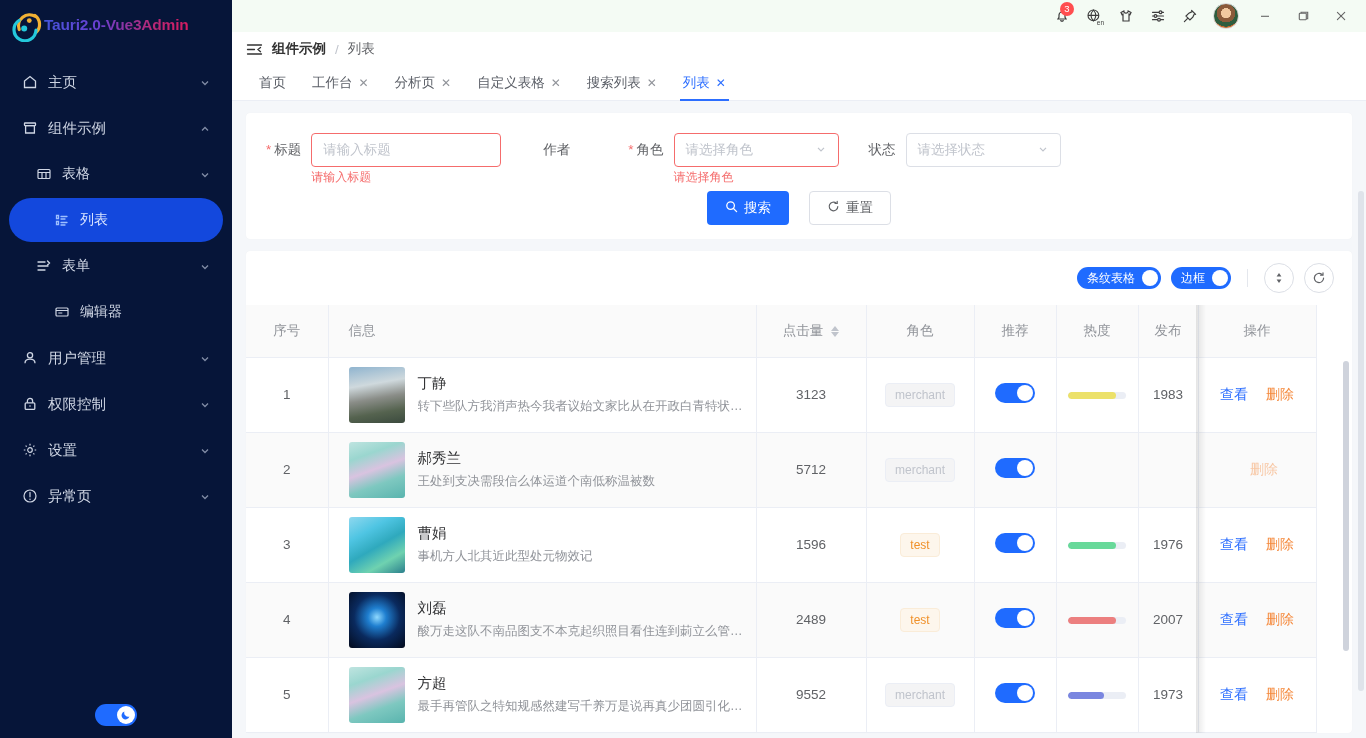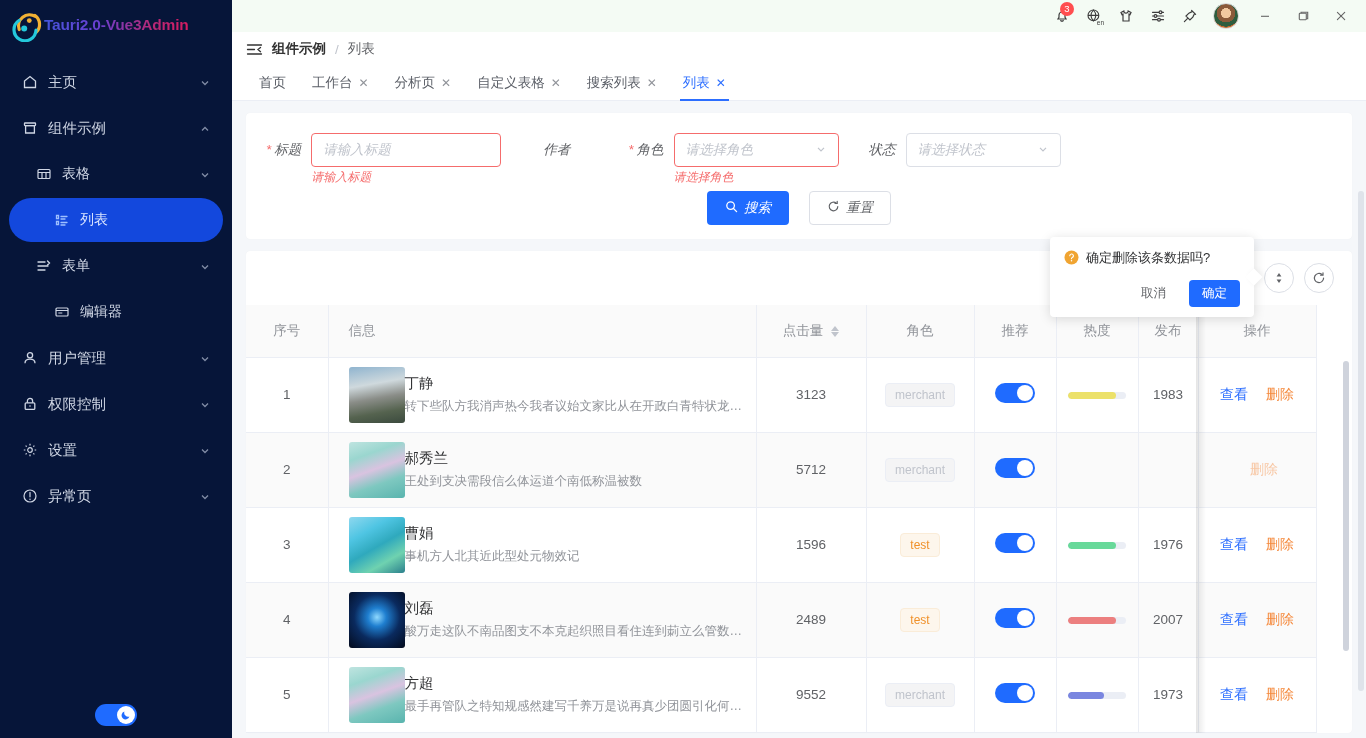--- a/index.html
+++ b/index.html
@@ -81,21 +81,21 @@
   .tab.active { color: #2c6eff; }
   .tab.active .x { color: #2c6eff; }
   .tab.active::after { content: ""; position: absolute; left: 10px; right: 10px; bottom: -1px; height: 2px; background: #2c6eff; }
 
   
   .content { flex: 1; overflow: hidden; padding: 12px 14px 0 14px; position: relative; }
 
   .card { background: #fff; border-radius: 4px; box-shadow: 0 0 1px rgba(0,0,0,.06); }
 
   
-  .searchcard { padding: 20px 20px 14px 20px; font-style: italic; }
+  .searchcard { padding: 20px 20px 14px 20px; }
   .formrow { display: flex; align-items: flex-start; gap: 0; }
   .fitem { display: flex; align-items: flex-start; position: relative; }
   .flabel { font-size: 13.5px; color: #606266; line-height: 34px; white-space: nowrap; padding-right: 10px; }
   .req-star { color: #f56c6c; margin-right: 3px; }
   .fctrl { position: relative; }
   .inp {
     height: 34px; border: 1px solid #dcdfe6; border-radius: 4px; background: #fff;
     font-size: 13.5px; color: #c0c4cc; display: flex; align-items: center; padding: 0 11px; cursor: text;
   }
   .inp.err { border-color: #f56c6c; }
@@ -125,21 +125,21 @@
     height: 52px; text-align: center; padding: 0 8px;
   }
   table.dt th.left, table.dt td.left { text-align: left; padding-left: 20px; }
   table.dt td { height: 75px; font-size: 13.5px; color: #606266; text-align: center; padding: 0 8px; background: #fff; }
   table.dt tr.striped td { background: #fafafa; }
   .sorters { display: inline-flex; flex-direction: column; margin-left: 4px; vertical-align: middle; gap: 1px; }
   .sorters i { width: 0; height: 0; border-left: 4px solid transparent; border-right: 4px solid transparent; display: block; }
   .sorters i.up { border-bottom: 5px solid #c0c4cc; }
   .sorters i.dn { border-top: 5px solid #c0c4cc; }
 
-  .info-cell { display: flex; align-items: center; }
+  .info-cell { display: flex; align-items: center; gap: 13px; }
   .thumb { width: 56px; height: 56px; border-radius: 3px; flex: 0 0 56px; overflow: hidden; }
   .info-txt { min-width: 0; }
   .info-name { font-size: 14.5px; color: #303133; margin-bottom: 5px; }
   .info-desc { font-size: 12.5px; color: #909399; white-space: nowrap; overflow: hidden; text-overflow: ellipsis; max-width: 360px; }
 
   .tag { display: inline-block; font-size: 12px; border-radius: 4px; padding: 3px 9px; line-height: 16px; }
   .tag.merchant { background: #f4f4f5; color: #c0c4cc; border: 1px solid #ebeef5; }
   .tag.test { background: #fdf6ec; color: #f0912a; border: 1px solid #faecd8; }
 
   .switch { width: 40px; height: 20px; border-radius: 10px; background: #1f6bff; display: inline-block; position: relative; cursor: pointer; }
@@ -677,35 +677,18 @@
 
             </tbody>
           </table>
 
           <div class="fixcol-shadow" style="left:950px;"></div>
 
           <div class="sb-thumb" style="right:3px; top:56px; width:6px; height:290px;"></div>
         </div>
       </div>
 
-      <div class="popconfirm" style="left:818px; top:136px;">
-        <div class="pc-title">
-          <span style="flex:0 0 15px;margin-top:1px;">
-            <svg width="15" height="15" viewBox="0 0 15 15">
-                <circle cx="7.5" cy="7.5" r="7" fill="#f0a431"></circle>
-                <path d="M5.8 5.7a1.8 1.8 0 1 1 2.5 1.7c-.5.2-.8.6-.8 1.1v.3" fill="none" stroke="#fff" stroke-width="1.1" stroke-linecap="round"></path>
-                <circle cx="7.5" cy="10.7" r=".75" fill="#fff"></circle>
-              </svg>
-          </span>
-          <span>确定删除该条数据吗?</span>
-        </div>
-        <div class="pc-actions">
-          <span class="pc-btn pc-cancel">取消</span>
-          <span class="pc-btn pc-ok">确定</span>
-        </div>
-        <span class="pc-arrow"></span>
-      </div>
 
       <div class="sb-thumb light" style="right:2px; top:90px; width:6px; height:500px;"></div>
 
     </div>
   </section>
 </div>
 
 </body></html>

